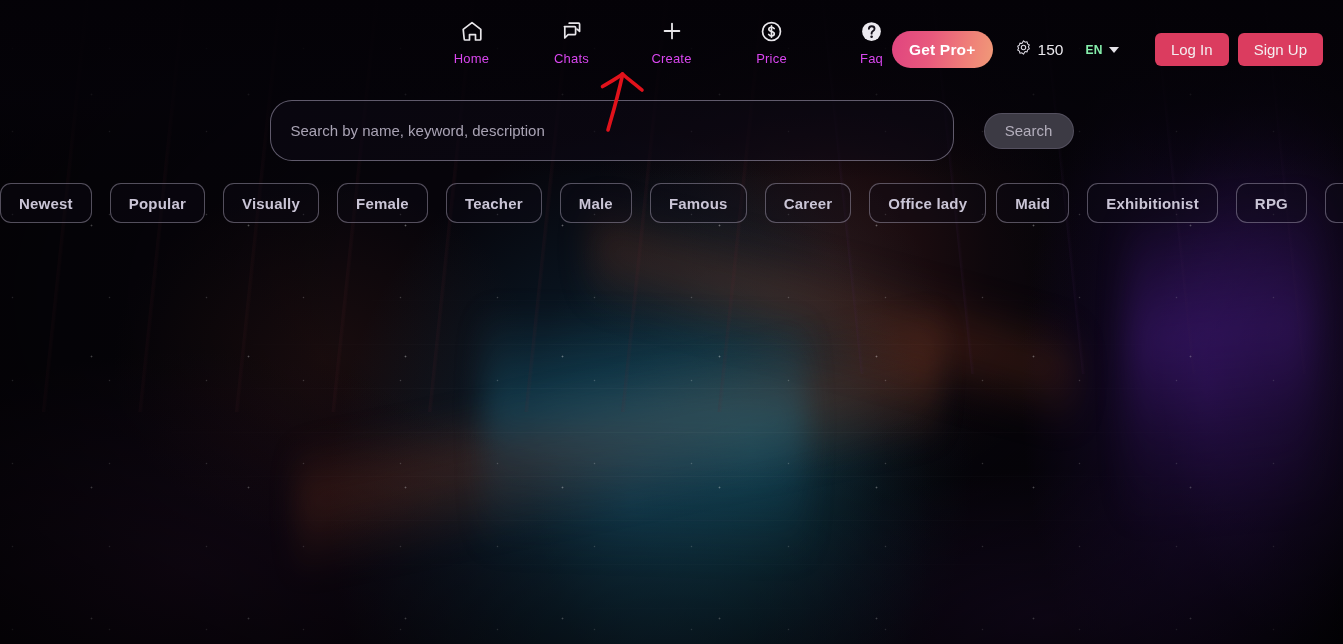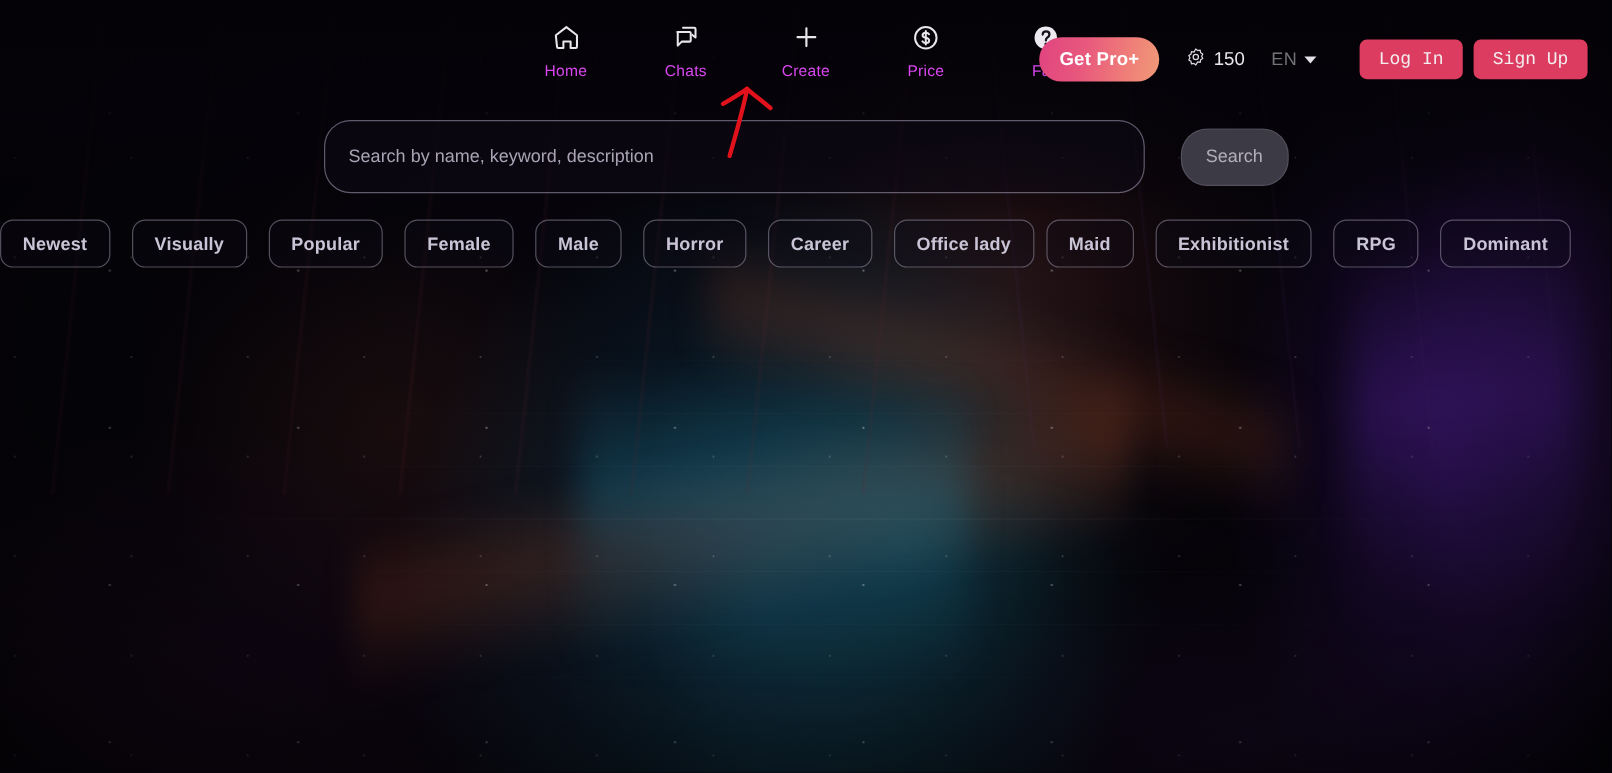--- a/index.html
+++ b/index.html
@@ -239,41 +239,42 @@
 
   .lang {
     display: flex;
     align-items: center;
     gap: 6px;
     margin-left: 22px;
     cursor: pointer;
   }
 
   .lang-label {
-    font-size: 15px;
-    color: #737373;
+    font-size: 12px;
+    color: #86efac;
     letter-spacing: 0.4px;
+    font-weight: bold;
   }
 
   .caret {
     width: 0; height: 0;
     border-left: 5px solid transparent;
     border-right: 5px solid transparent;
     border-top: 6px solid #e4e2e8;
   }
 
   .btn-auth {
     height: 33px;
     padding: 0 16px;
     border: none;
     border-radius: 6px;
     background: #db3c5f;
     color: #f4eef0;
     font-size: 15px;
-    font-family: Liberation Mono, monospace;
+    font-family: Liberation Sans, sans-serif;
     cursor: pointer;
     display: flex;
     align-items: center;
     white-space: nowrap;
   }
 
   .btn-login { margin-left: 36px; }
   .btn-signup { margin-left: 9px; }
 
   
@@ -294,21 +295,21 @@
     color: #ddd9e4;
     font-size: 15px;
     font-family: "Liberation Sans", sans-serif;
     padding: 0 20px;
     outline: none;
   }
   .search-input::placeholder { color: #a9a3b4; }
 
   .btn-search {
     width: 90px;
-    height: 48px;
+    height: 36px;
     border-radius: 22px;
     border: 1px solid rgba(130,124,146,0.35);
     background: #3c3a44;
     color: #b3aebc;
     font-size: 15px;
     font-family: "Liberation Sans", sans-serif;
     cursor: pointer;
   }
 
   
@@ -454,25 +455,26 @@
   </div>
 
   <div class="search-row">
     <input class="search-input" type="text" placeholder="Search by name, keyword, description" style="">
     <button class="btn-search">Search</button>
   </div>
 
   <div class="tags">
     <div class="tag-row">
       <div class="tag">Newest</div>
+      <div class="tag">Popular</div>
       <div class="tag">Visually</div>
-      <div class="tag">Popular</div>
       <div class="tag">Female</div>
+      <div class="tag">Teacher</div>
       <div class="tag">Male</div>
-      <div class="tag">Horror</div>
+      <div class="tag">Famous</div>
       <div class="tag">Career</div>
       <div class="tag">Office lady</div>
     </div>
 
 
     <div class="tag-row">
       <div class="tag">Maid</div>
       <div class="tag">Exhibitionist</div>
       <div class="tag">RPG</div>
       <div class="tag">Dominant</div>

